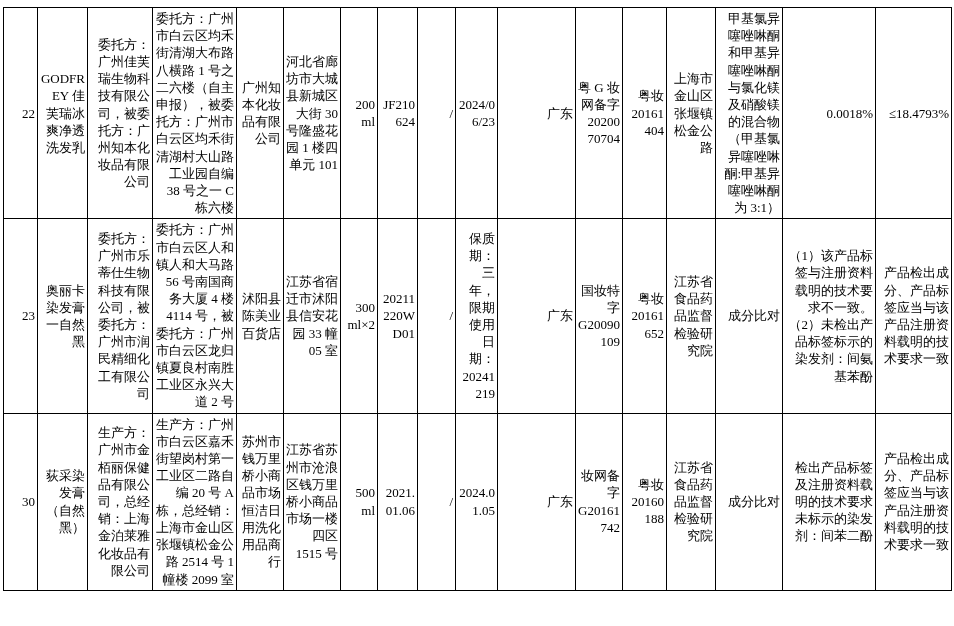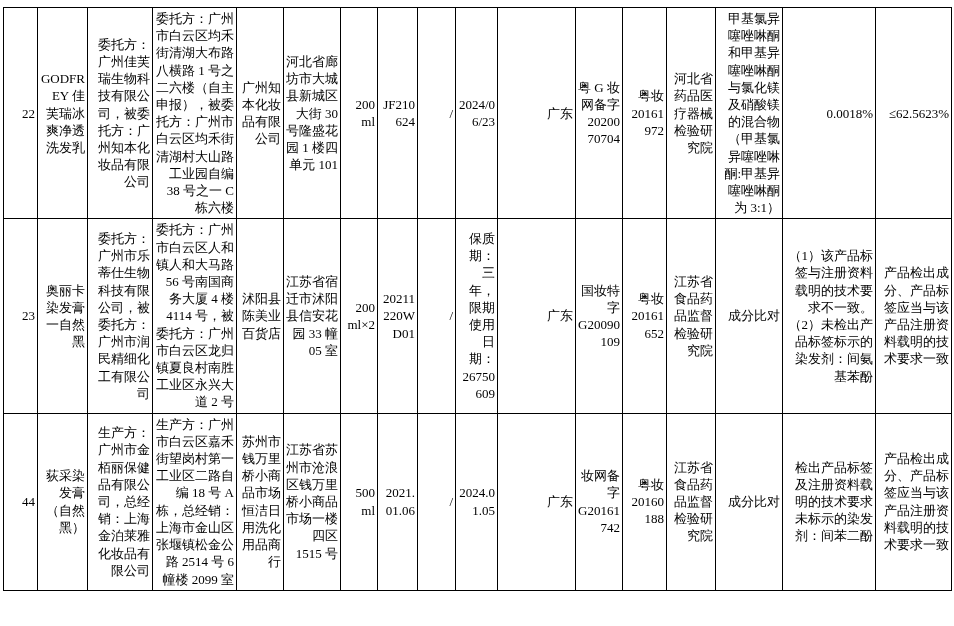--- a/index.html
+++ b/index.html
@@ -94,50 +94,50 @@
         <td class="tight">委托方：广州佳芙瑞生物科技有限公司，被委托方：广州知本化妆品有限公司</td>
         <td class="tight">委托方：广州市白云区均禾街清湖大布路八横路 1 号之二六楼（自主申报），被委托方：广州市白云区均禾街清湖村大山路工业园自编 38 号之一 C 栋六楼</td>
         <td>广州知本化妆品有限公司</td>
         <td>河北省廊坊市大城县新城区大街 30 号隆盛花园 1 楼四单元 101</td>
         <td>200 ml</td>
         <td>JF210624</td>
         <td>/</td>
         <td>2024/06/23</td>
         <td>广东</td>
         <td>粤 G 妆网备字 20200 70704</td>
-        <td>粤妆 20161 972</td>
-        <td>河北省药品医疗器械检验研究院</td>
+        <td>粤妆 20161 404</td>
+        <td>上海市金山区张堰镇松金公路</td>
         <td class="tight">甲基氯异噻唑啉酮和甲基异噻唑啉酮与氯化镁及硝酸镁的混合物（甲基氯异噻唑啉酮:甲基异噻唑啉酮为 3:1）</td>
         <td>0.0018%</td>
-        <td>≤62.5623%</td>
+        <td>≤18.4793%</td>
       </tr>
       <tr>
         <td class="no-cell">23</td>
         <td>奥丽卡染发膏一自然黑</td>
         <td class="tight">委托方：广州市乐蒂仕生物科技有限公司，被委托方：广州市润民精细化工有限公司</td>
         <td class="tight">委托方：广州市白云区人和镇人和大马路 56 号南国商务大厦 4 楼 4114 号，被委托方：广州市白云区龙归镇夏良村南胜工业区永兴大道 2 号</td>
         <td>沭阳县陈美业百货店</td>
         <td>江苏省宿迁市沭阳县信安花园 33 幢 05 室</td>
-        <td>200 ml×2</td>
+        <td>300 ml×2</td>
         <td>20211220WD01</td>
         <td>/</td>
-        <td>保质期：三年，限期使用日期：26750609</td>
+        <td>保质期：三年，限期使用日期：20241219</td>
         <td>广东</td>
         <td>国妆特字 G20090109</td>
         <td>粤妆 20161 652</td>
         <td>江苏省食品药品监督检验研究院</td>
         <td>成分比对</td>
         <td class="tight">（1）该产品标签与注册资料载明的技术要求不一致。（2）未检出产品标签标示的染发剂：间氨基苯酚</td>
         <td class="tight">产品检出成分、产品标签应当与该产品注册资料载明的技术要求一致</td>
       </tr>
       <tr>
-        <td class="no-cell">44</td>
+        <td class="no-cell">30</td>
         <td>荻采染发膏（自然黑）</td>
         <td class="tight">生产方：广州市金栢丽保健品有限公司，总经销：上海金泊莱雅化妆品有限公司</td>
-        <td class="tight">生产方：广州市白云区嘉禾街望岗村第一工业区二路自编 18 号 A 栋，总经销：上海市金山区张堰镇松金公路 2514 号 6 幢楼 2099 室</td>
+        <td class="tight">生产方：广州市白云区嘉禾街望岗村第一工业区二路自编 20 号 A 栋，总经销：上海市金山区张堰镇松金公路 2514 号 1 幢楼 2099 室</td>
         <td>苏州市钱万里桥小商品市场恒洁日用洗化用品商行</td>
         <td>江苏省苏州市沧浪区钱万里桥小商品市场一楼四区 1515 号</td>
         <td>500 ml</td>
         <td>2021.01.06</td>
         <td>/</td>
         <td>2024.01.05</td>
         <td>广东</td>
         <td>妆网备字 G20161742</td>
         <td>粤妆 20160 188</td>
         <td>江苏省食品药品监督检验研究院</td>

